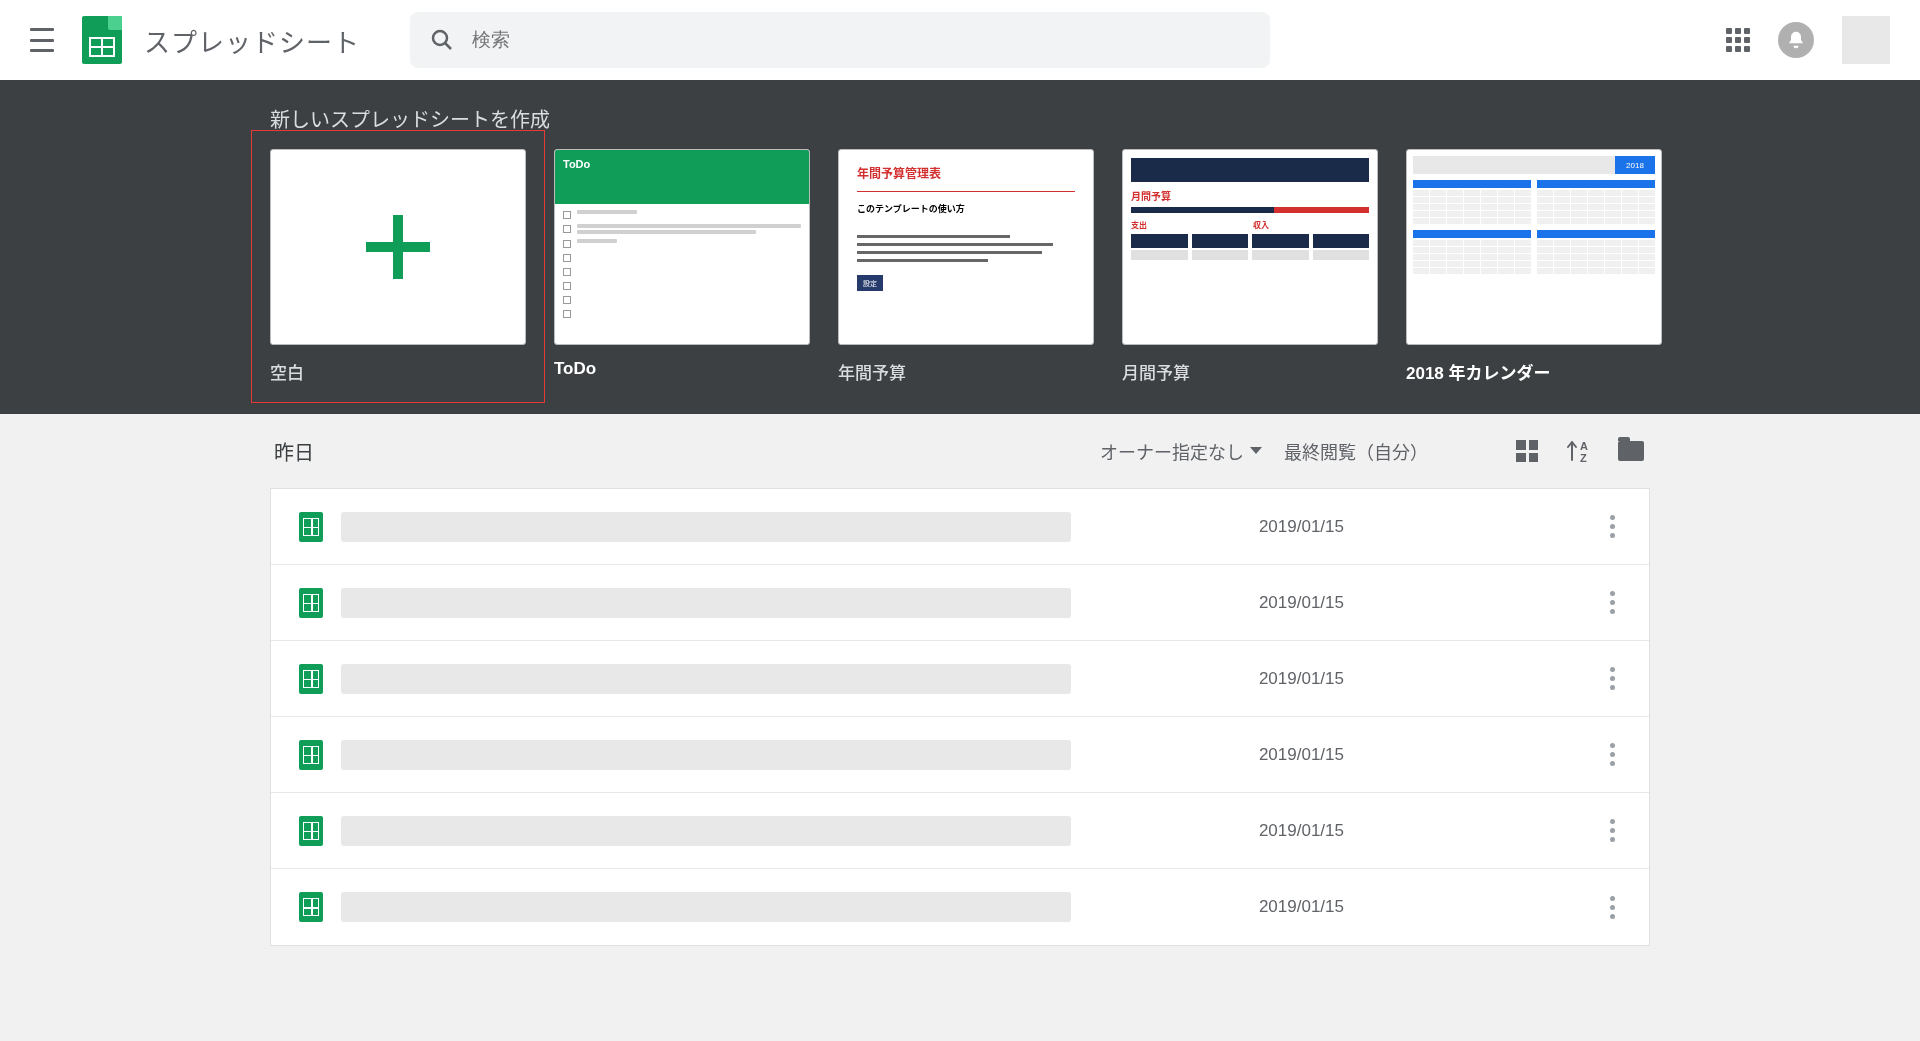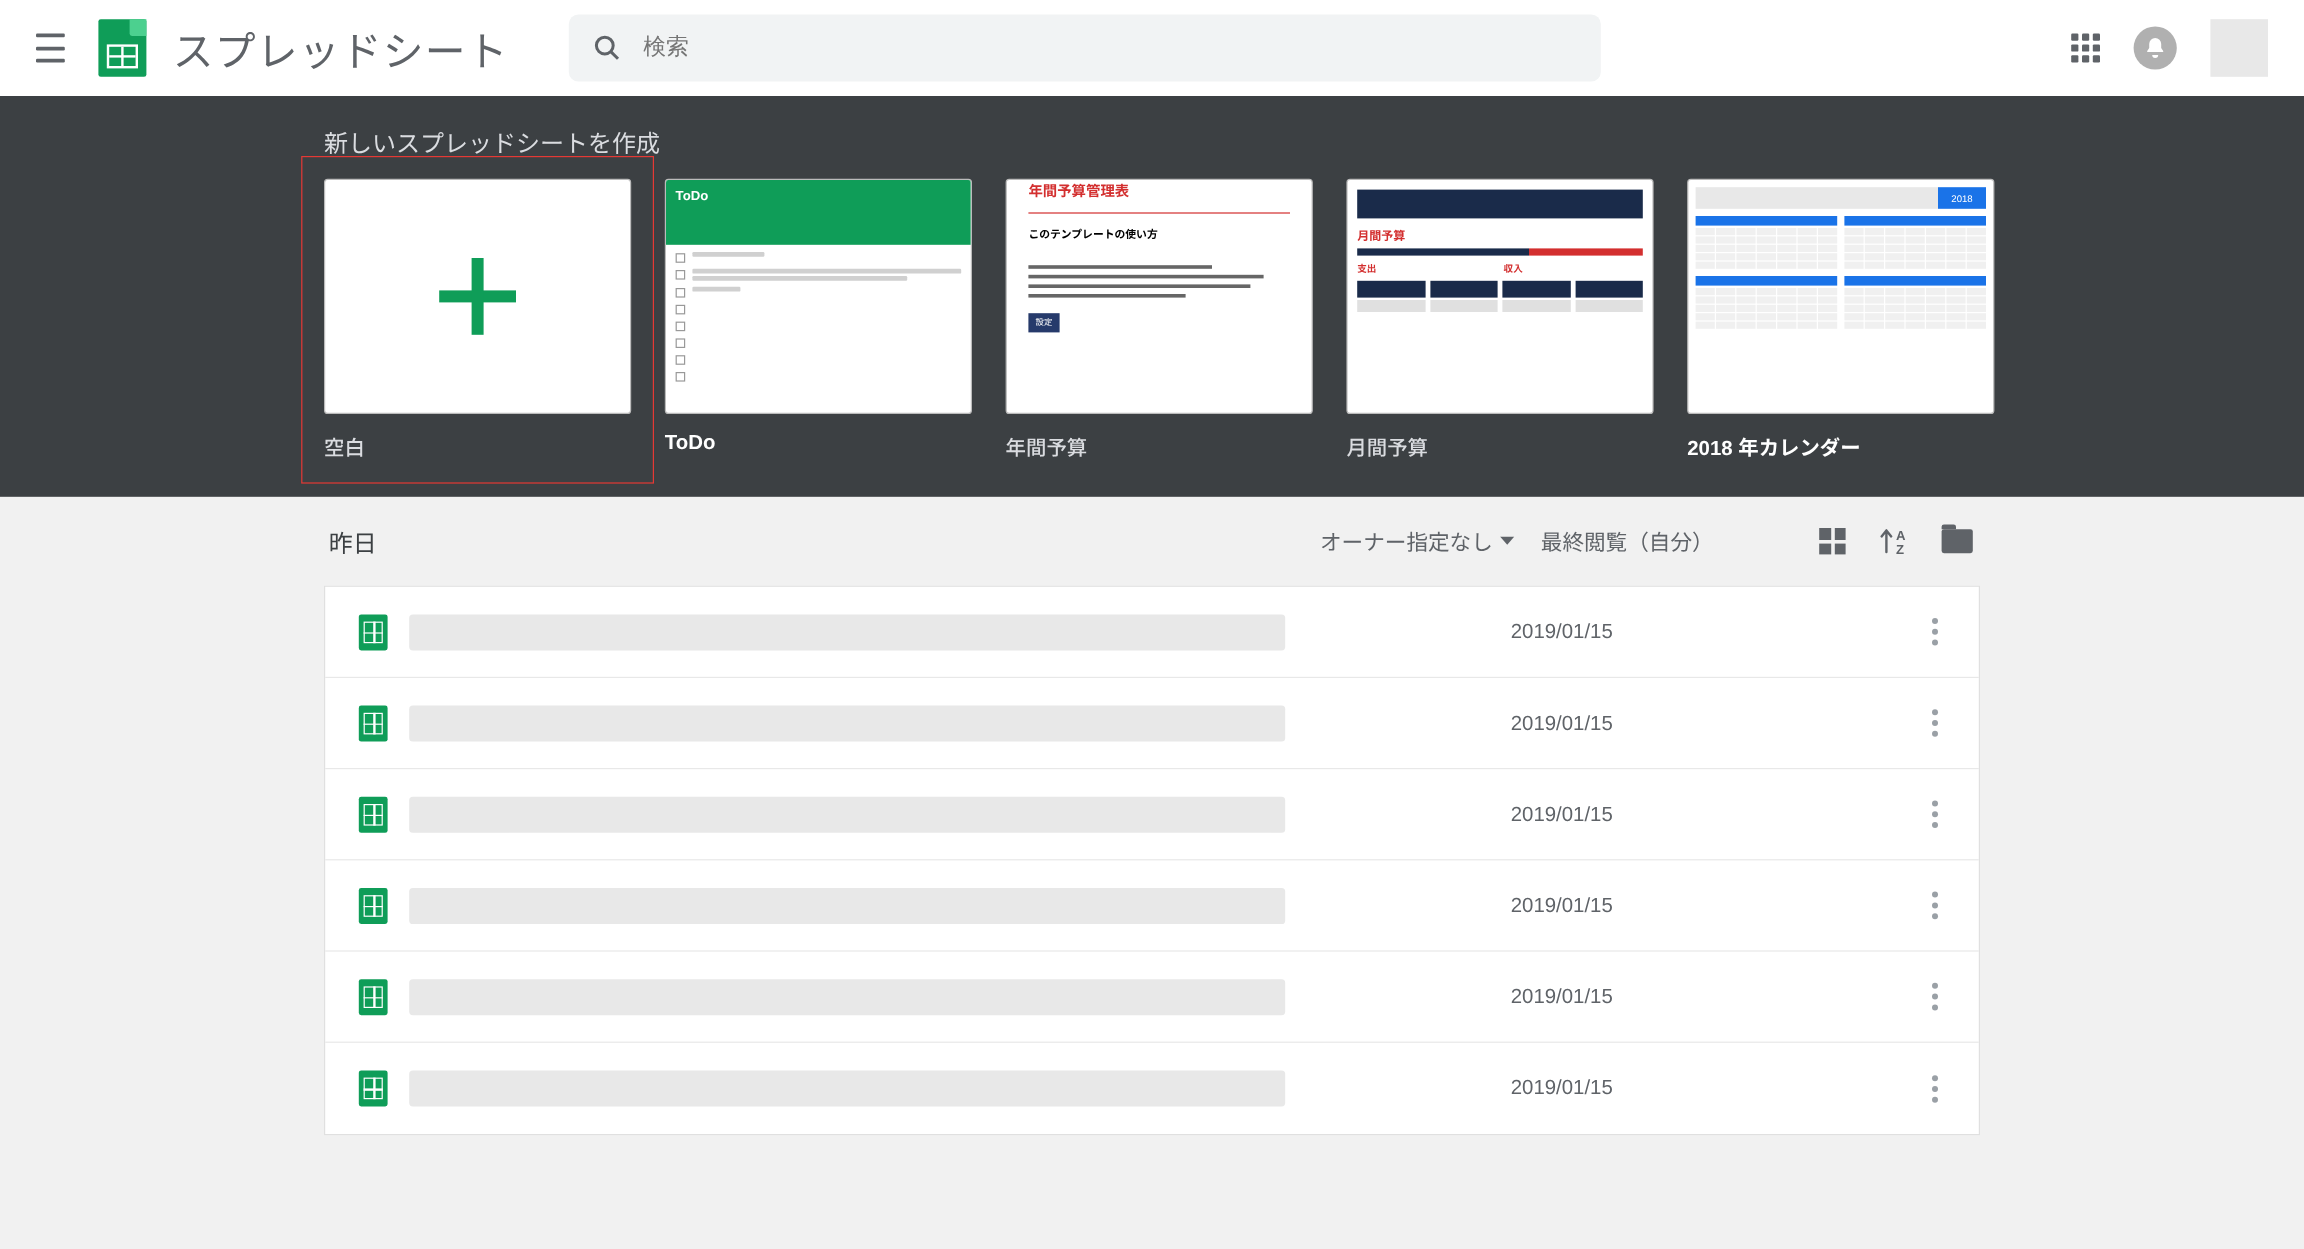--- a/index.html
+++ b/index.html
@@ -7,21 +7,21 @@
 
 
 .header { display: flex; align-items: center; height: 80px; background: #fff; padding: 0 30px; }
 .menu-btn { width: 24px; height: 24px; display: flex; flex-direction: column; justify-content: space-between; cursor: pointer; margin-right: 28px; }
 .menu-btn div { height: 3px; background: #5f6368; border-radius: 1px; }
 .logo { width: 40px; height: 48px; background: #0f9d58; position: relative; border-radius: 2px; margin-right: 22px; }
 .logo::before { content: ""; position: absolute; top: 0; right: 0; width: 14px; height: 14px; background: #4cd08f; border-bottom-left-radius: 2px; }
 .logo-grid { position: absolute; bottom: 7px; left: 7px; width: 26px; height: 20px; border: 2px solid #fff; }
 .logo-grid::before { content: ""; position: absolute; left: 50%; top: 0; bottom: 0; width: 2px; background: #fff; transform: translateX(-50%); }
 .logo-grid::after { content: ""; position: absolute; top: 50%; left: 0; right: 0; height: 2px; background: #fff; transform: translateY(-50%); }
-.app-title { font-size: 34px; color: #5f6368; margin-right: 50px; letter-spacing: 1px; }
+.app-title { font-size: 26px; color: #5f6368; margin-right: 50px; letter-spacing: 1px; }
 .search-box { display: flex; align-items: center; background: #f1f3f4; border-radius: 8px; height: 56px; width: 860px; padding: 0 20px; }
 .search-icon { width: 24px; height: 24px; margin-right: 18px; }
 .search-input { border: none; background: transparent; font-size: 19px; color: #5f6368; outline: none; flex: 1; }
 .header-right { margin-left: auto; display: flex; align-items: center; gap: 28px; }
 .apps-icon { width: 24px; height: 24px; display: grid; grid-template-columns: repeat(3,1fr); grid-template-rows: repeat(3,1fr); gap: 3px; cursor: pointer; }
 .apps-icon span { background: #5f6368; border-radius: 1px; }
 .bell-wrap { width: 36px; height: 36px; border-radius: 50%; background: #b0b0b0; display: flex; align-items: center; justify-content: center; cursor: pointer; }
 .avatar { width: 48px; height: 48px; background: #e8e8e8; cursor: pointer; }
 
 
@@ -50,21 +50,21 @@
 .plus::after { width: 10px; height: 64px; top: -32px; left: -5px; }
 
 .todo-thumb { display: flex; flex-direction: column; height: 100%; }
 .todo-head { background: #0f9d58; height: 54px; padding: 8px; }
 .todo-head-title { color: #fff; font-size: 11px; font-weight: bold; }
 .todo-body { flex: 1; padding: 6px 8px; }
 .todo-row { display: flex; align-items: flex-start; gap: 6px; margin-bottom: 5px; }
 .todo-check { width: 8px; height: 8px; border: 1px solid #999; flex-shrink: 0; margin-top: 1px; }
 .todo-line { height: 4px; background: #d0d0d0; border-radius: 1px; }
 
-.budget-thumb { padding: 0 18px; font-size: 9px; }
+.budget-thumb { padding: 14px 18px; font-size: 9px; }
 .budget-title { color: #d32f2f; font-weight: bold; font-size: 12px; margin-bottom: 10px; }
 .budget-sub { font-weight: bold; margin-bottom: 20px; font-size: 9px; }
 .budget-line { height: 3px; background: #666; margin-bottom: 5px; }
 .budget-btn { background: #263a6b; color: #fff; font-size: 7px; padding: 3px 6px; display: inline-block; margin-top: 8px; }
 
 .monthly-thumb { padding: 8px; }
 .monthly-top { background: #1a2b4a; height: 24px; margin-bottom: 6px; }
 .monthly-redtitle { color: #d32f2f; font-weight: bold; font-size: 10px; margin-bottom: 4px; }
 .monthly-row { display: flex; gap: 8px; align-items: flex-end; margin-bottom: 8px; }
 .monthly-chart { display: flex; gap: 3px; align-items: flex-end; height: 50px; }

